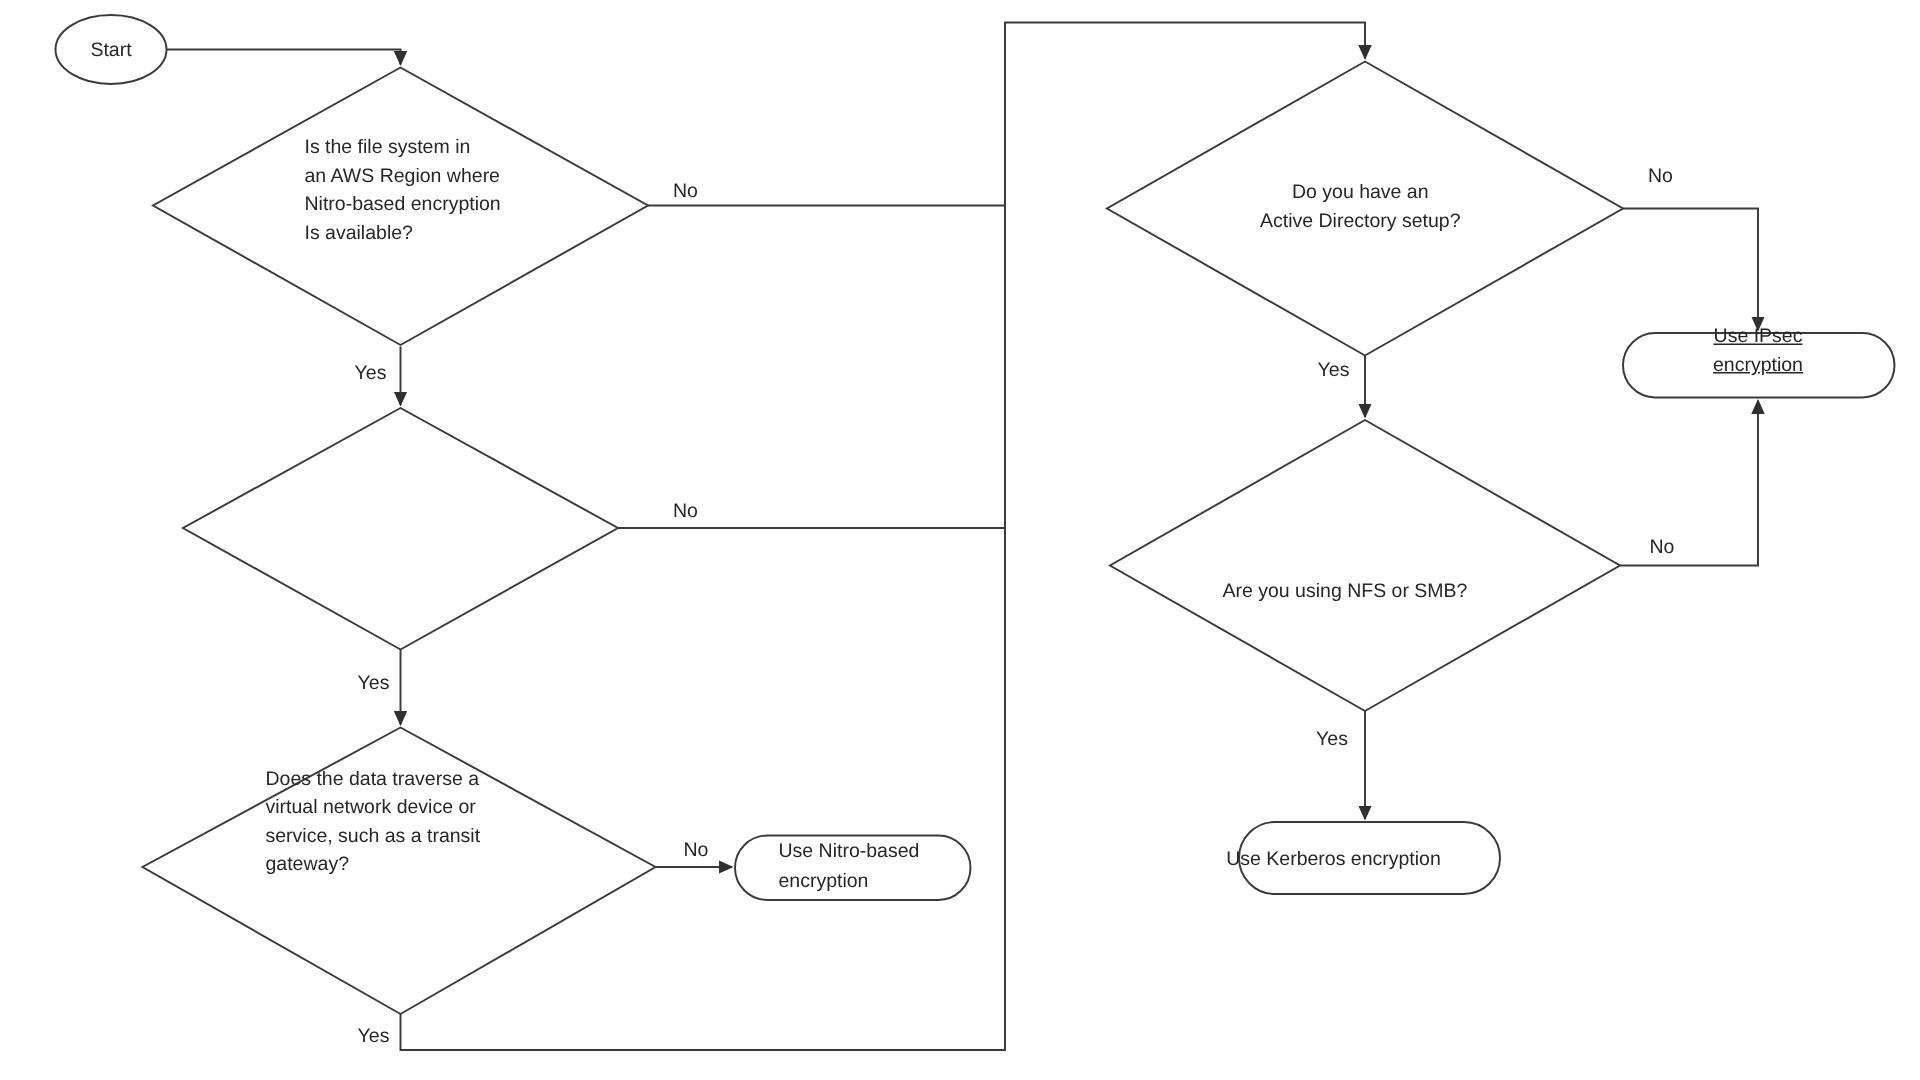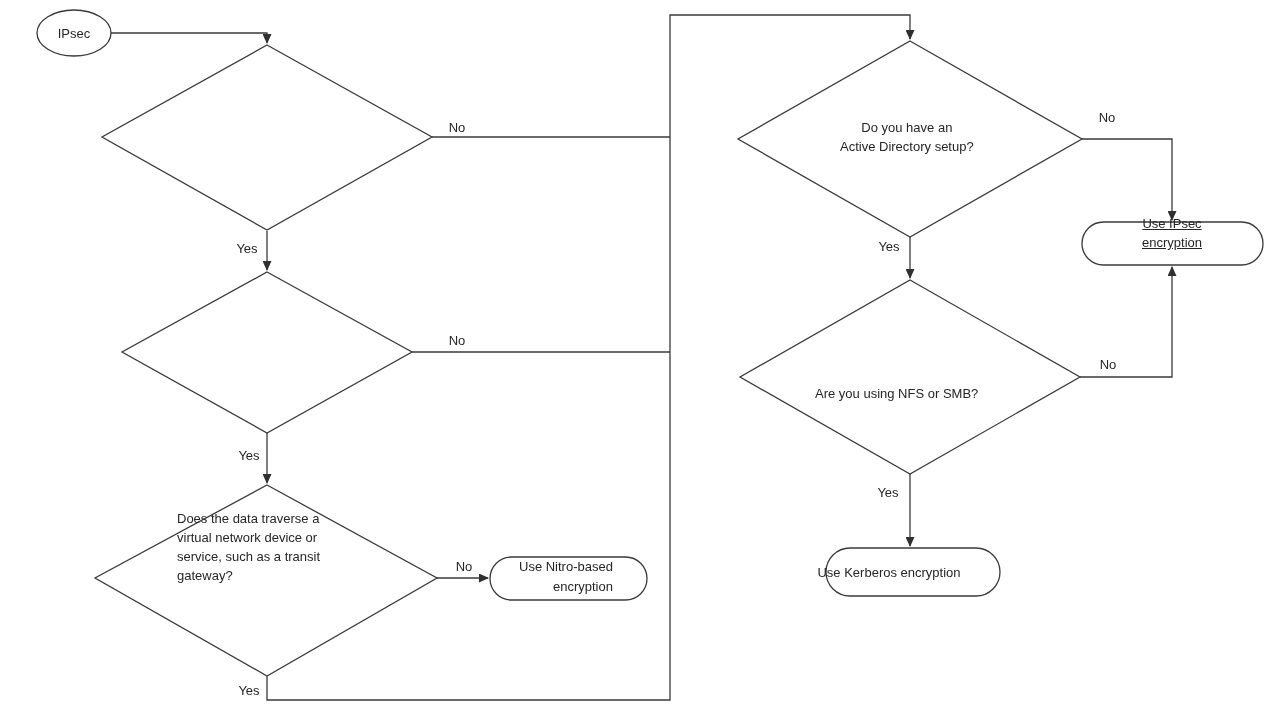--- a/index.html
+++ b/index.html
@@ -59,35 +59,39 @@
       <polygon points="267,272 412,352 267,433 122,352"></polygon>
       <polygon points="267,485 437,578 267,676 95,578"></polygon>
       <polygon points="910,41 1082,139 910,237 738,139"></polygon>
       <polygon points="910,280 1080,377 910,474 740,377"></polygon>
       <rect x="490" y="557" width="157" height="43" rx="21.5" ry="21.5"></rect>
       <rect x="1082" y="222" width="181" height="43" rx="21.5" ry="21.5"></rect>
       <rect x="826" y="548" width="174" height="48" rx="24" ry="24"></rect>
     </g>
   </svg>
 
-  <div class="txt ctr" style="left:74px;top:33px;">IPsec</div>
+  <div class="txt ctr" style="left:74px;top:33px;">Start</div>
 
+  <div class="txt" style="left:203px;top:88px;">Is the file system in
+an AWS Region where
+Nitro-based encryption
+Is available?</div>
 
 
   <div class="txt" style="left:177px;top:509px;">Does the data traverse a
 virtual network device or
 service, such as a transit
 gateway?</div>
 
   <div class="txt" style="left:840px;top:118px;text-align:center;">Do you have an
 Active Directory setup?</div>
 
   <div class="txt" style="left:815px;top:368px;margin-top:16px;">Are you using NFS or SMB?</div>
 
-  <div class="txt oval-txt" style="left:519px;top:557px;text-align:right;">Use Nitro-based
+  <div class="txt oval-txt" style="left:519px;top:557px;text-align:left;">Use Nitro-based
 encryption</div>
 
   <div class="txt ctr" style="left:1172px;top:233px;text-decoration:underline;">Use IPsec encryption</div>
 
   <div class="txt ctr" style="left:889px;top:572px;">Use Kerberos encryption</div>
 
   <div class="lbl" style="left:247px;top:248px;">Yes</div>
   <div class="lbl" style="left:457px;top:127px;">No</div>
   <div class="lbl" style="left:249px;top:455px;">Yes</div>
   <div class="lbl" style="left:457px;top:340px;">No</div>

